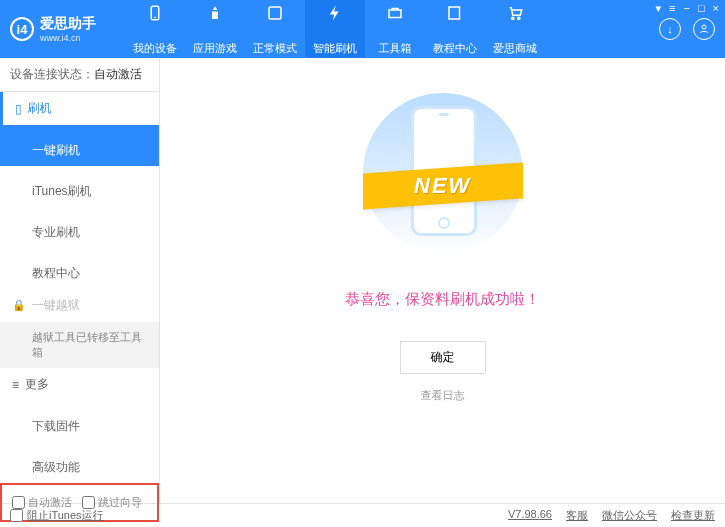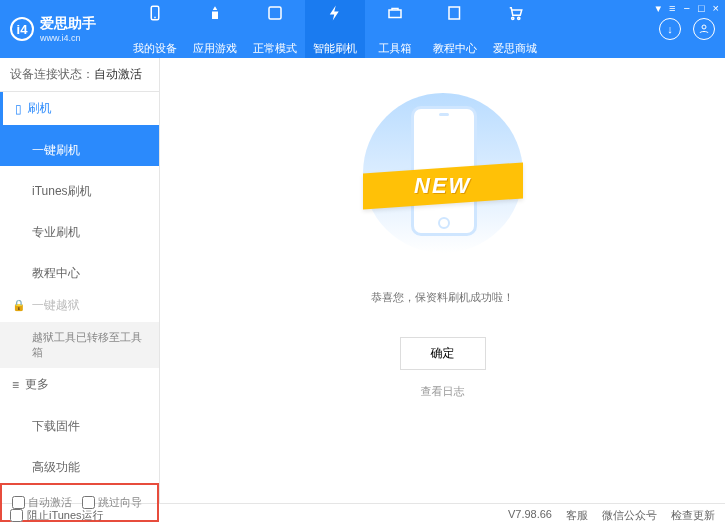--- a/index.html
+++ b/index.html
@@ -32,24 +32,24 @@
 .device-info { padding: 6px 10px; color: #2b8afc; font-size: 12px; }
 .device-name { font-weight: bold; }
 .main { flex: 1; display: flex; flex-direction: column; align-items: center; padding-top: 30px; }
 .illustration { position: relative; width: 200px; height: 180px; }
 .gradient-circle { width: 160px; height: 160px; border-radius: 50%; background: linear-gradient(180deg, #b9dcff 0%, #e8f3ff 70%, #fff 100%); position: absolute; left: 20px; top: 5px; }
 .phone { position: absolute; left: 68px; top: 18px; width: 66px; height: 130px; background: #fff; border: 3px solid #cfe6ff; border-radius: 10px; }
 .phone::before { content: ""; position: absolute; top: 4px; left: 50%; transform: translateX(-50%); width: 10px; height: 3px; background: #cfe6ff; border-radius: 2px; }
 .phone::after { content: ""; position: absolute; bottom: 4px; left: 50%; transform: translateX(-50%); width: 8px; height: 8px; border: 2px solid #cfe6ff; border-radius: 50%; }
 .ribbon { position: absolute; top: 80px; left: 20px; width: 160px; height: 36px; background: #ffc107; transform: skewY(-4deg); display: flex; align-items: center; justify-content: center; box-shadow: 0 2px 4px rgba(0,0,0,0.1); }
 .ribbon-text { color: #fff; font-weight: 900; font-size: 22px; font-style: italic; letter-spacing: 2px; text-shadow: 1px 1px 0 #e09b00; transform: skewY(4deg); }
-.success-msg { margin-top: 22px; font-size: 11px; color: #737373; }
+.success-msg { margin-top: 22px; font-size: 15px; color: #ec4899; }
 .confirm-btn { margin-top: 32px; padding: 7px 30px; border: 1px solid #ddd; background: #fff; cursor: pointer; font-size: 12px; }
 .view-log { margin-top: 14px; color: #999; font-size: 11px; cursor: pointer; }
-.footer { height: 24px; border-top: 1px solid #e5e5e5; display: flex; align-items: center; padding: 0 10px; font-size: 11px; color: #666; }
+.footer { height: 24px; border-top: 1px solid #e5e5e5; display: flex; align-items: center; padding: 0 10px; font-size: 11px; color: #666; text-decoration: underline; }
 .footer label { display: flex; align-items: center; gap: 4px; }
 .footer-right { margin-left: auto; display: flex; gap: 14px; justify-content: flex-end; }
 .footer-right span { cursor: pointer; }
 .lock-icon { color: #ccc; font-size: 11px; }
 </style>
 </head>
 <body>
 
 <div class="header">
   <div class="logo-area">

